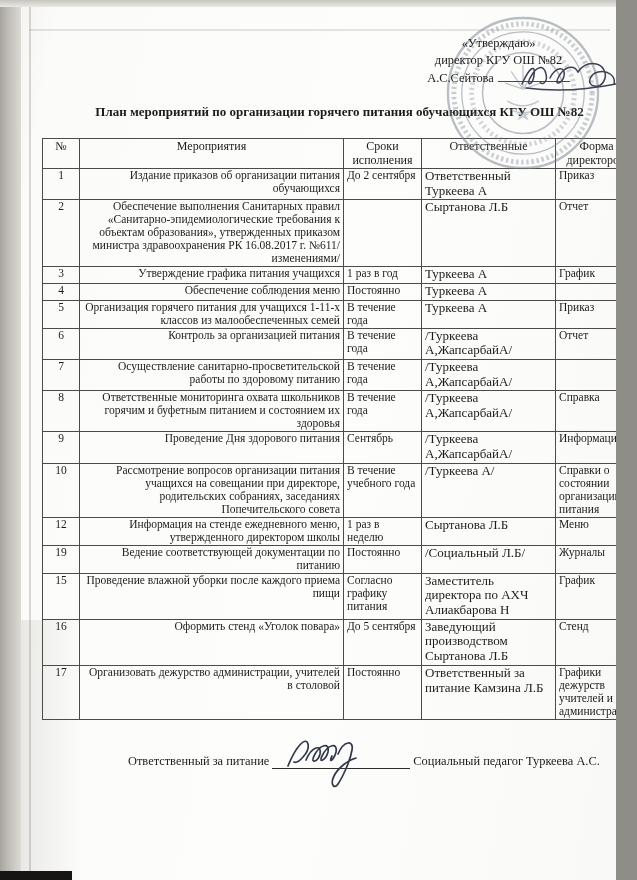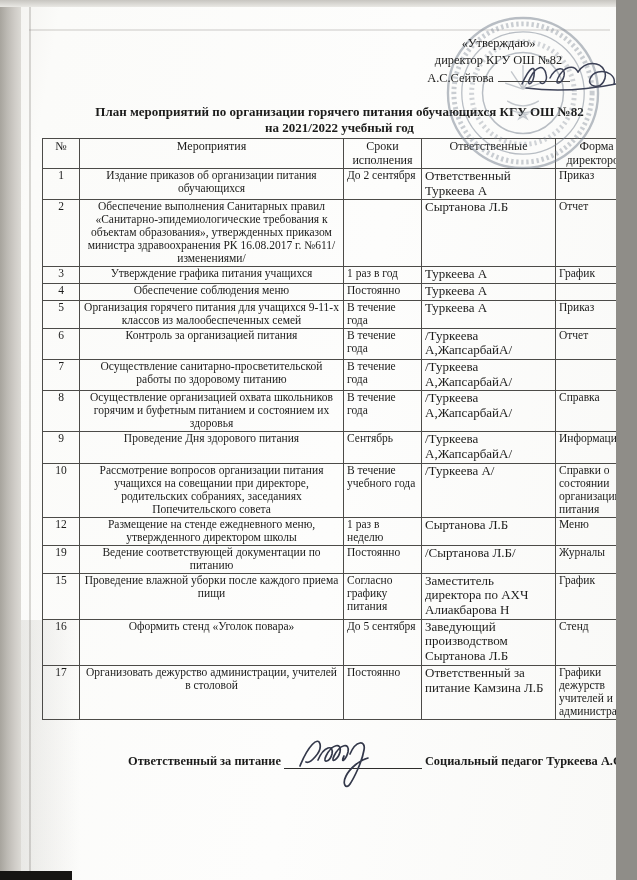--- a/index.html
+++ b/index.html
@@ -79,29 +79,29 @@
   }
   table.plan th, table.plan td {
     border:1px solid #4c4b48; padding:0px 3px 1px 3px;
     vertical-align:top; overflow:hidden;
   }
   table.plan th {
     font-weight:normal; text-align:center; padding-top:1px;
     font-size:12px;
   }
   td.col-num  { text-align:center; }
-  td.col-activity { text-align:center; }
+  td.col-activity { text-align:right; }
   td.col-term, td.col-responsible, td.col-form { text-align:left; }
   td.col-responsible { font-size:13px; }
 
   
   .footer {
     position:absolute; top:753px; left:128px; right:10px;
     display:flex; align-items:flex-end; font-size:12.4px;
-    white-space:nowrap; z-index:2;font-weight:bold;
+    white-space:nowrap; z-index:2;
   }
   .footer .line {
     position:relative; display:inline-block; width:138px; height:15px;
     border-bottom:1.2px solid #2e2d2b; margin:0 3px;
     flex:none;
   }
   .sig-footer {
     position:absolute; left:12px; bottom:-22px; width:96px; height:58px;
     overflow:visible; pointer-events:none;
   }
@@ -144,21 +144,20 @@
           <path d="M34 20 C40 8 50 8 48 18 C46 26 38 28 42 20 C48 8 58 6 62 14"></path>
           <path d="M62 14 C70 2 84 4 88 12 C92 20 86 30 78 28 C70 26 74 16 82 14 C92 12 100 18 98 26"></path>
           <path d="M10 30 C40 34 70 32 100 26"></path>
         </g>
       </svg>
     </div>
   </div>
 
   <div class="doc-title">
     <div>План мероприятий по организации горячего питания обучающихся КГУ ОШ №82</div>
-    <div>на 2021/2022 учебный год</div>
   </div>
 
   <table class="plan">
     <colgroup>
       <col style="width:37px">
         <col style="width:264px">
         <col style="width:78px">
         <col style="width:134px">
         <col style="width:82px">
     </colgroup>
@@ -195,72 +194,72 @@
         </tr>
         <tr>
           <td class="col-num">4</td>
           <td class="col-activity">Обеспечение соблюдения меню</td>
           <td class="col-term">Постоянно</td>
           <td class="col-responsible">Туркеева А</td>
           <td class="col-form"></td>
         </tr>
         <tr>
           <td class="col-num">5</td>
-          <td class="col-activity">Организация горячего питания для учащихся 9-11-х классов из малообеспеченных семей</td>
+          <td class="col-activity">Организация горячего питания для учащихся 1-11-х классов из малообеспеченных семей</td>
           <td class="col-term">В течение года</td>
           <td class="col-responsible">Туркеева А</td>
           <td class="col-form">Приказ</td>
         </tr>
         <tr>
           <td class="col-num">6</td>
           <td class="col-activity">Контроль за организацией питания</td>
           <td class="col-term">В течение года</td>
           <td class="col-responsible">/Туркеева А,ЖапсарбайА/</td>
           <td class="col-form">Отчет</td>
         </tr>
         <tr>
           <td class="col-num">7</td>
           <td class="col-activity">Осуществление санитарно-просветительской работы по здоровому питанию</td>
           <td class="col-term">В течение года</td>
           <td class="col-responsible">/Туркеева А,ЖапсарбайА/</td>
           <td class="col-form"></td>
         </tr>
         <tr>
           <td class="col-num">8</td>
-          <td class="col-activity">Осуществление организацией охвата школьников горячим и буфетным питанием и состоянием их здоровья</td>
+          <td class="col-activity">Ответственные мониторинга охвата школьников горячим и буфетным питанием и состоянием их здоровья</td>
           <td class="col-term">В течение года</td>
           <td class="col-responsible">/Туркеева А,ЖапсарбайА/</td>
           <td class="col-form">Справка</td>
         </tr>
         <tr>
           <td class="col-num">9</td>
           <td class="col-activity">Проведение Дня здорового питания</td>
           <td class="col-term">Сентябрь</td>
           <td class="col-responsible">/Туркеева А,ЖапсарбайА/</td>
           <td class="col-form">Информация</td>
         </tr>
         <tr>
           <td class="col-num">10</td>
           <td class="col-activity">Рассмотрение вопросов организации питания учащихся на совещании при директоре, родительских собраниях, заседаниях Попечительского совета</td>
           <td class="col-term">В течение учебного года</td>
           <td class="col-responsible">/Туркеева А/</td>
           <td class="col-form">Справки о состоянии организации питания</td>
         </tr>
         <tr>
           <td class="col-num">12</td>
-          <td class="col-activity">Размещение на стенде ежедневного меню, утвержденного директором школы</td>
+          <td class="col-activity">Информация на стенде ежедневного меню, утвержденного директором школы</td>
           <td class="col-term">1 раз в неделю</td>
           <td class="col-responsible">Сыртанова Л.Б</td>
           <td class="col-form">Меню</td>
         </tr>
         <tr>
           <td class="col-num">19</td>
           <td class="col-activity">Ведение соответствующей документации по питанию</td>
           <td class="col-term">Постоянно</td>
-          <td class="col-responsible">/Сыртанова Л.Б/</td>
+          <td class="col-responsible">/Социальный Л.Б/</td>
           <td class="col-form">Журналы</td>
         </tr>
         <tr>
           <td class="col-num">15</td>
           <td class="col-activity">Проведение влажной уборки после каждого приема пищи</td>
           <td class="col-term">Согласно графику питания</td>
           <td class="col-responsible">Заместитель директора по АХЧ Алиакбарова Н</td>
           <td class="col-form">График</td>
         </tr>
         <tr>

